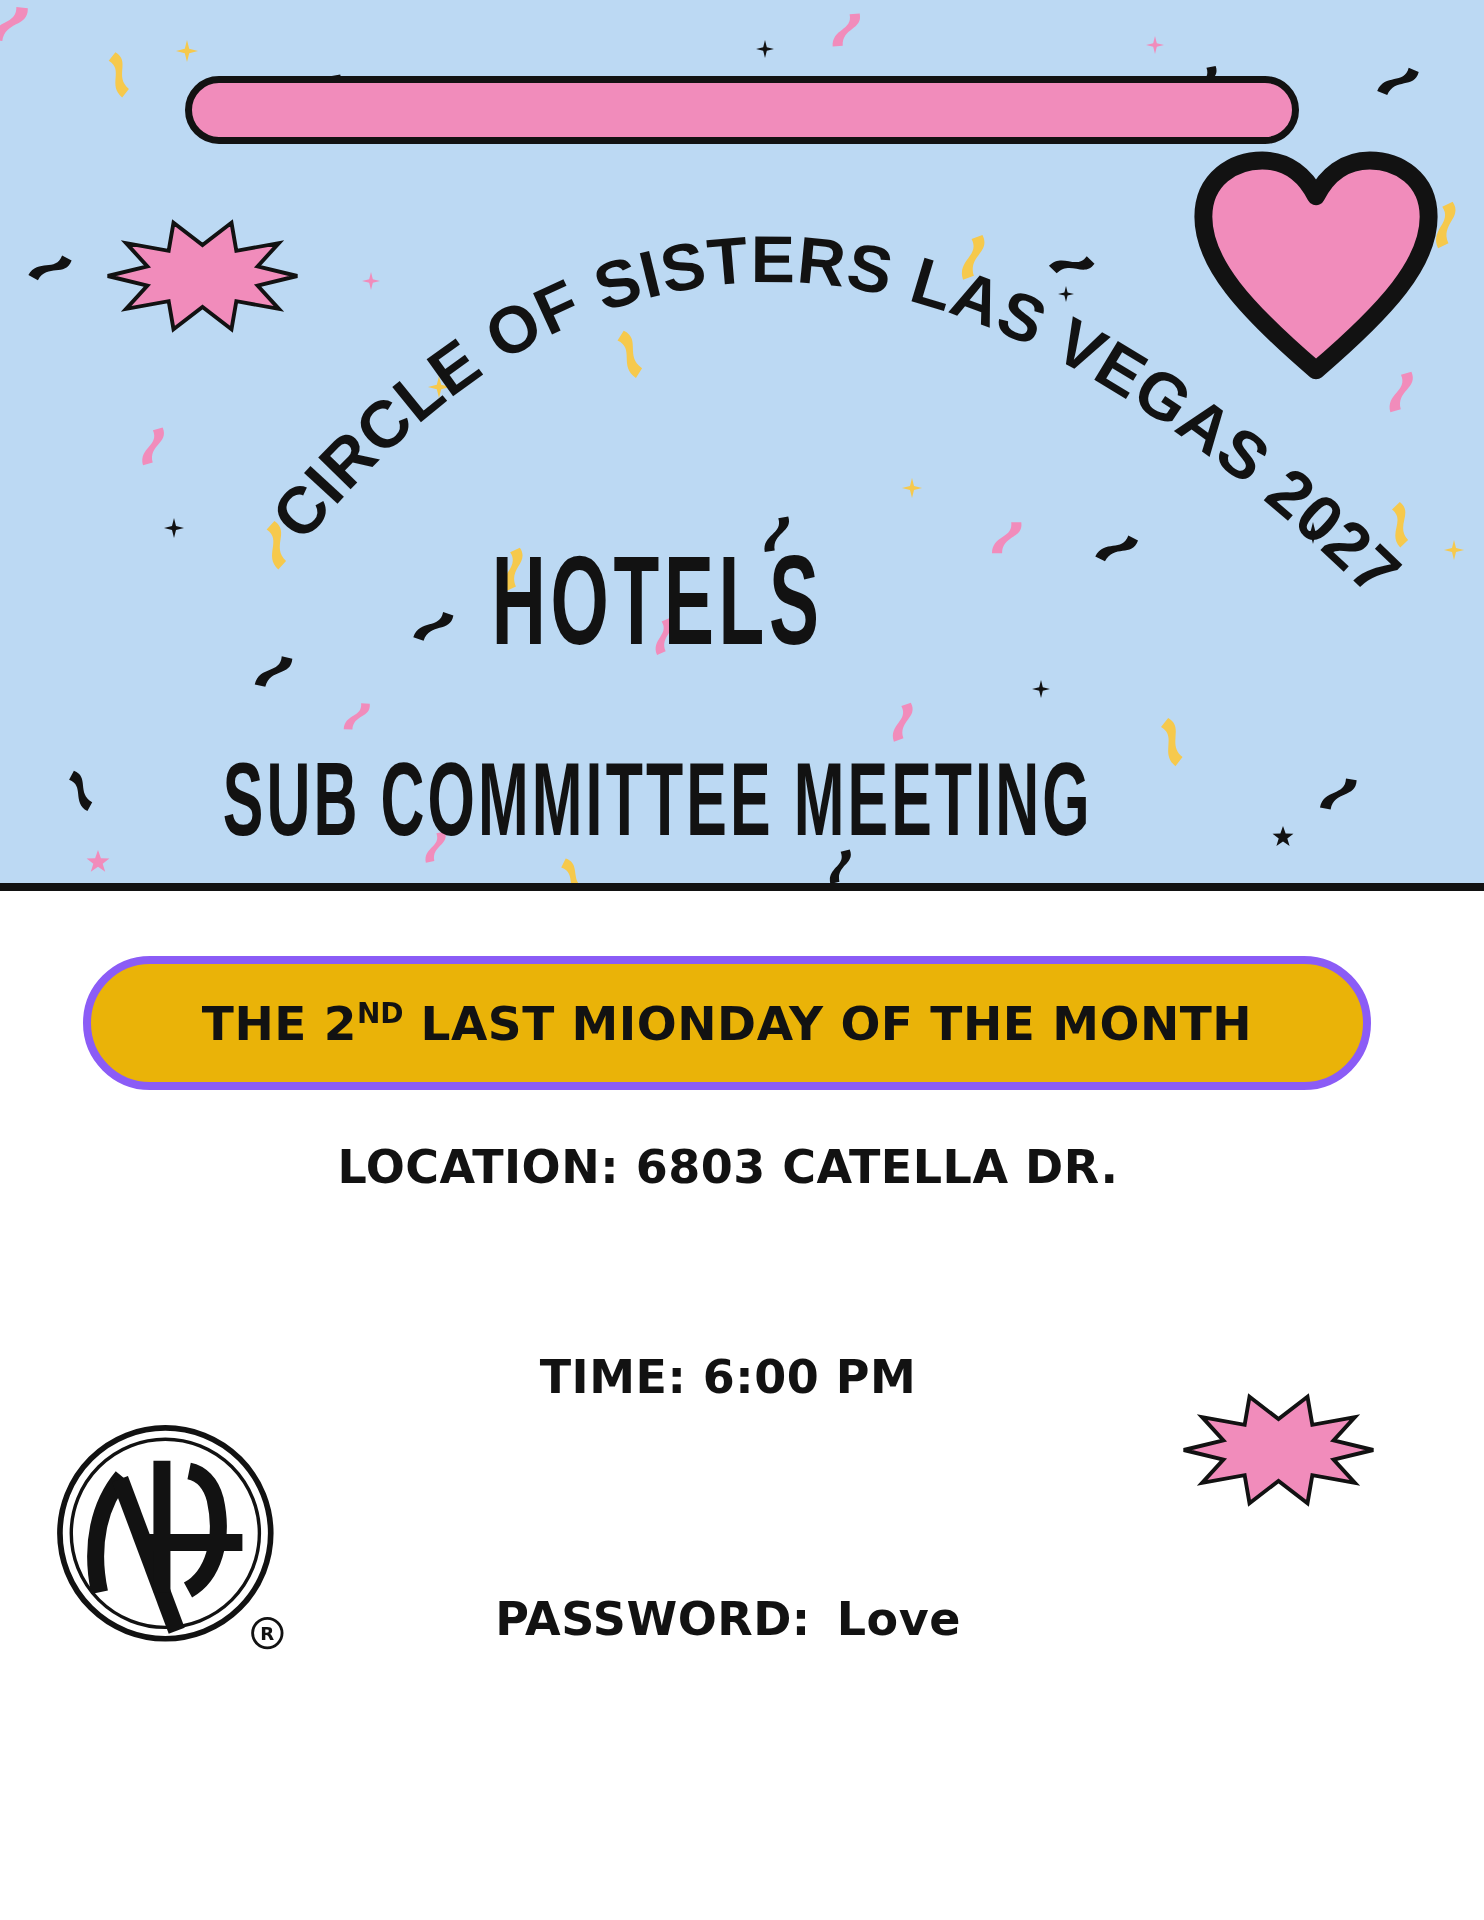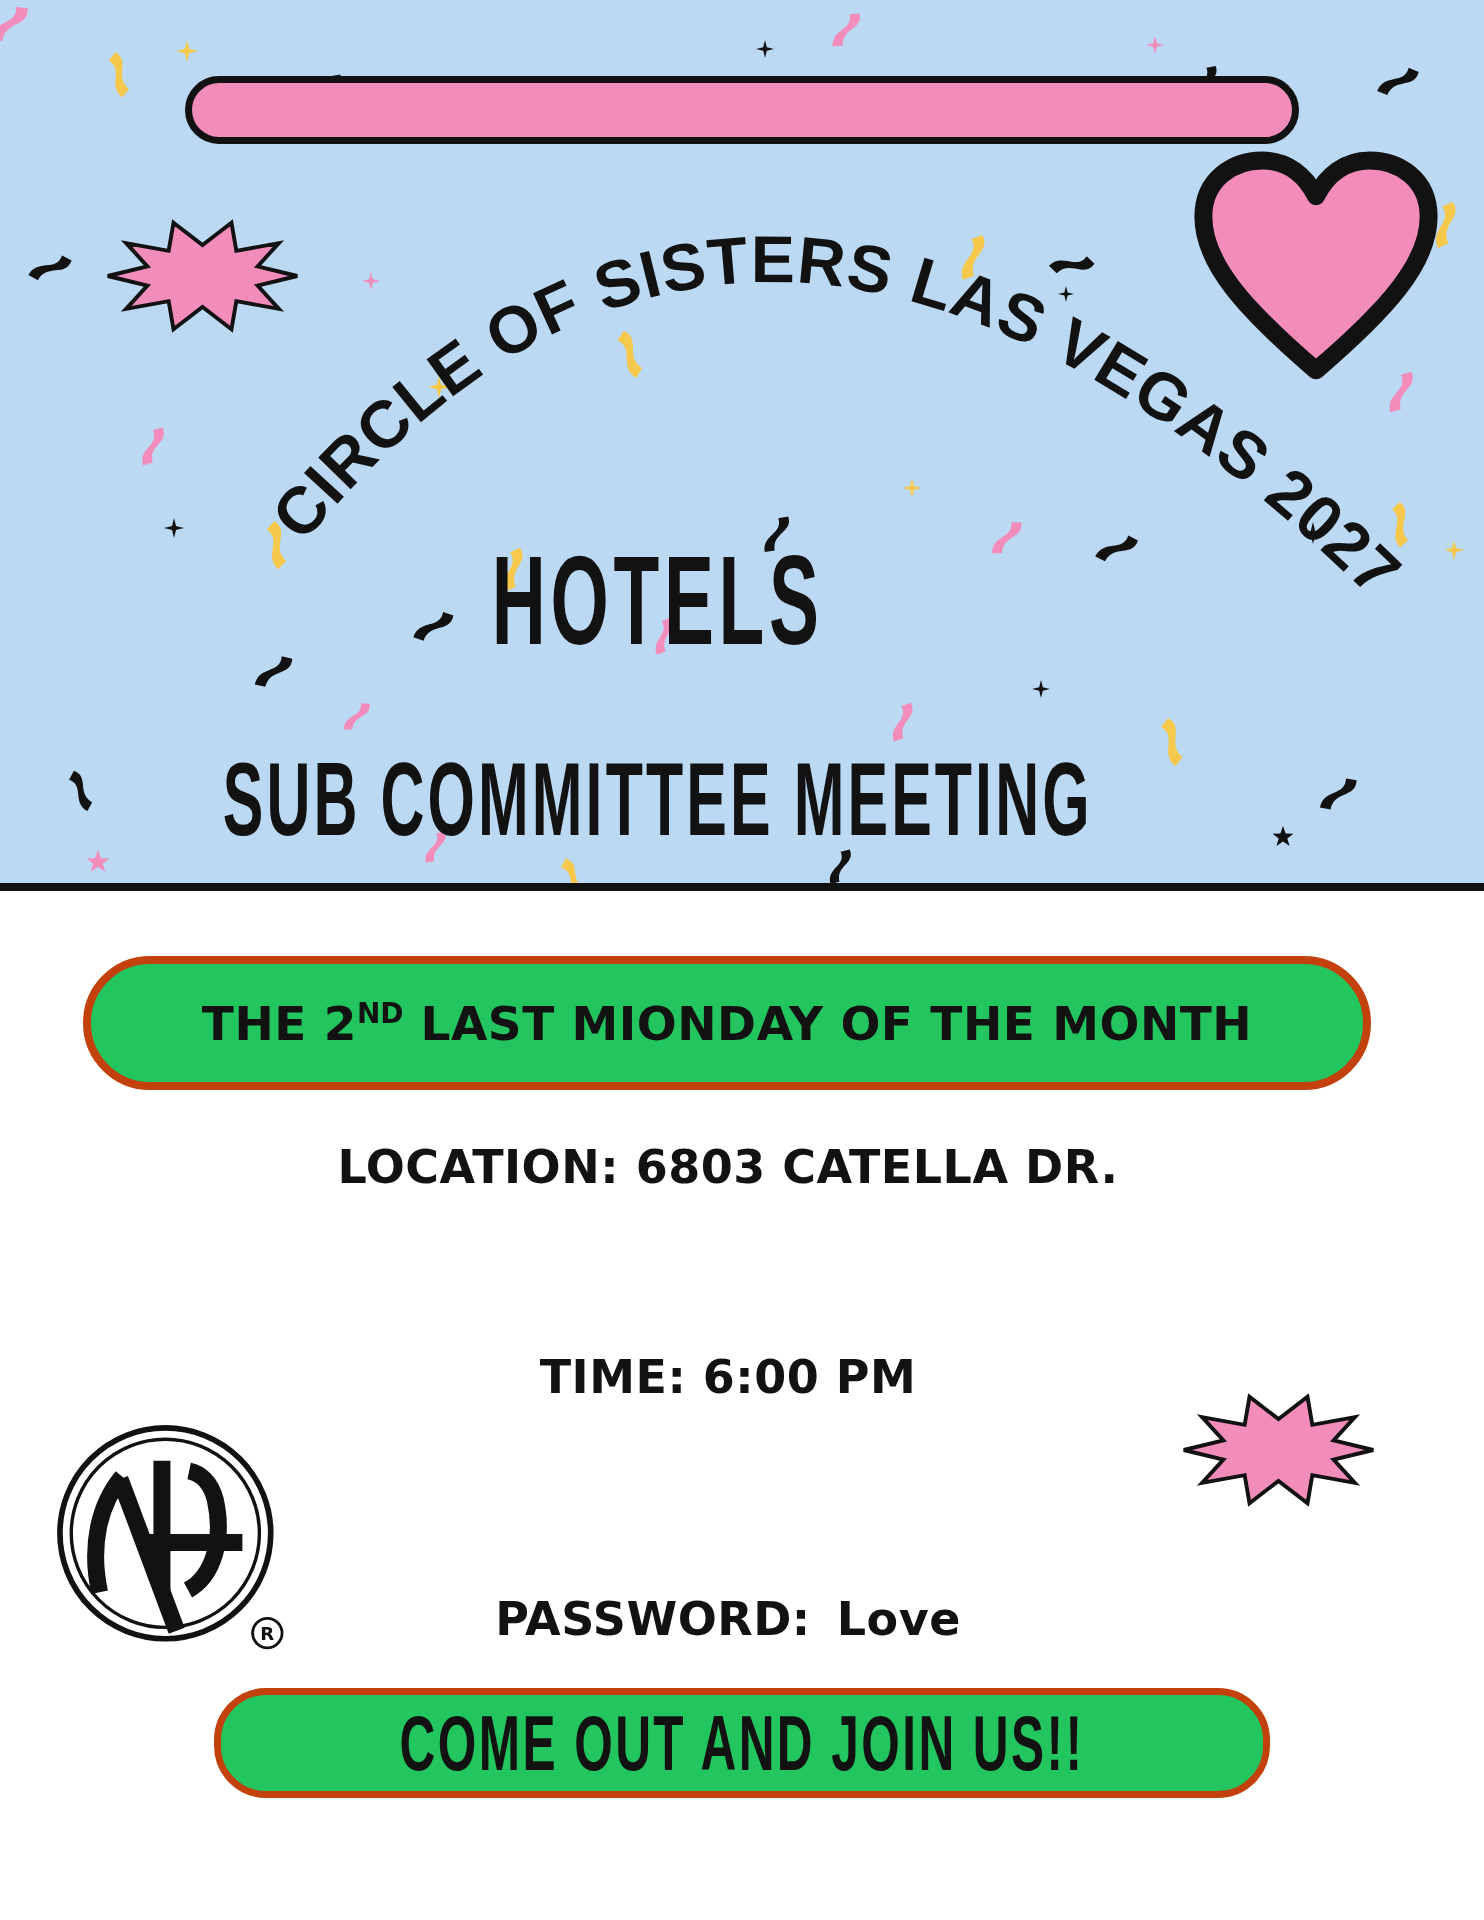--- a/index.html
+++ b/index.html
@@ -29,21 +29,21 @@
     display:inline-block;font-family:"Liberation Sans",sans-serif;font-weight:700;
     color:#121212;transform:scale(0.78,1.32);transform-origin:center;
     letter-spacing:6px;white-space:nowrap;
   }
   .hotels-line{top:545px;}
   .hotels-line .marker{font-size:96px;}
   .subcommittee-line{top:755px;}
   .subcommittee-line .marker{font-size:78px;letter-spacing:4px;}
   
   .pill{
-    position:absolute;background:#22c55e;border:8px solid #c2410c;
+    position:absolute;background:#eab308;border:8px solid #8b5cf6;
     display:flex;align-items:center;justify-content:center;z-index:3;
   }
   .pill-schedule{left:83px;top:956px;width:1272px;height:118px;border-radius:70px;}
   .pill-schedule .txt{
     font-weight:700;font-size:47px;letter-spacing:0.5px;white-space:nowrap;
   }
   .pill-schedule sup{font-size:28px;vertical-align:super;letter-spacing:0;}
   .info-line{
     position:absolute;left:0;width:1456px;text-align:center;font-weight:700;
     font-size:46px;letter-spacing:0.5px;z-index:3;white-space:nowrap;
@@ -180,17 +180,14 @@
       </g>
     </svg>
   </div>
 
   <div class="burst-right">
     <svg viewBox="0 0 200 120" width="205" height="116">
       <polygon points="198,60 157,50 179,26 135,34 130,5 100,28 70,5 65,34 21,26 43,50 2,60 43,70 21,94 65,86 70,115 100,92 130,115 135,86 179,94 157,70" fill="#F18CBB" stroke="#121212" stroke-width="4" stroke-linejoin="miter"></polygon>
     </svg>
   </div>
 
-  <div class="pill pill-cta">
-    <span class="marker">COME OUT AND JOIN US!!</span>
-  </div>
 
 </div>
 
 </body></html>

